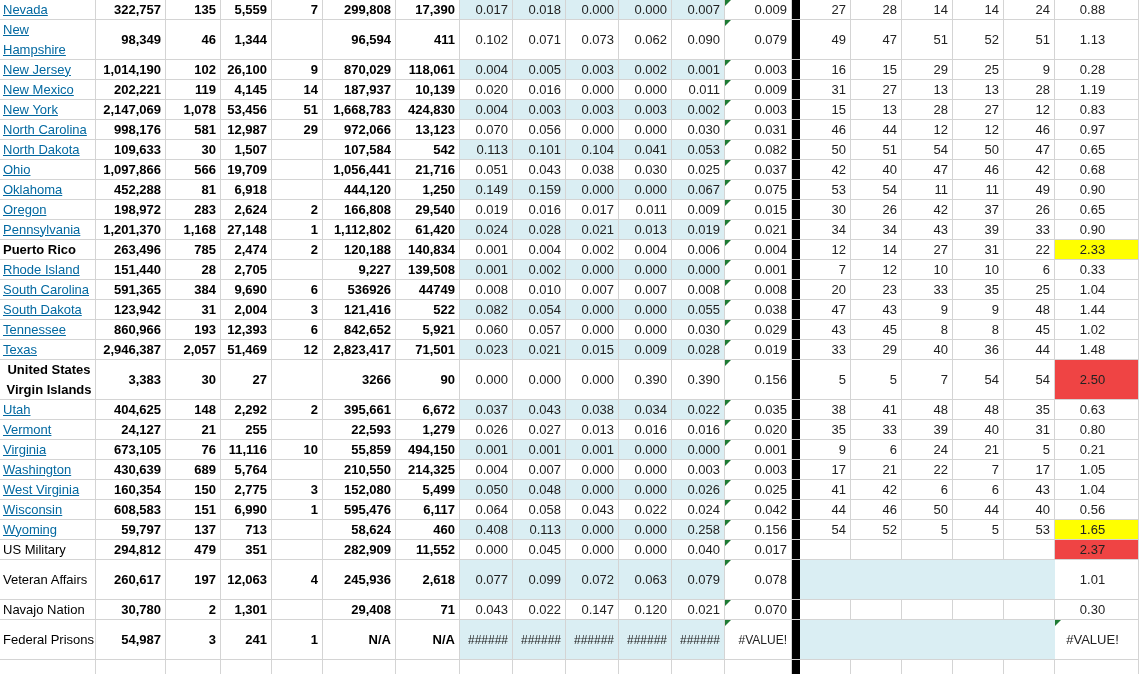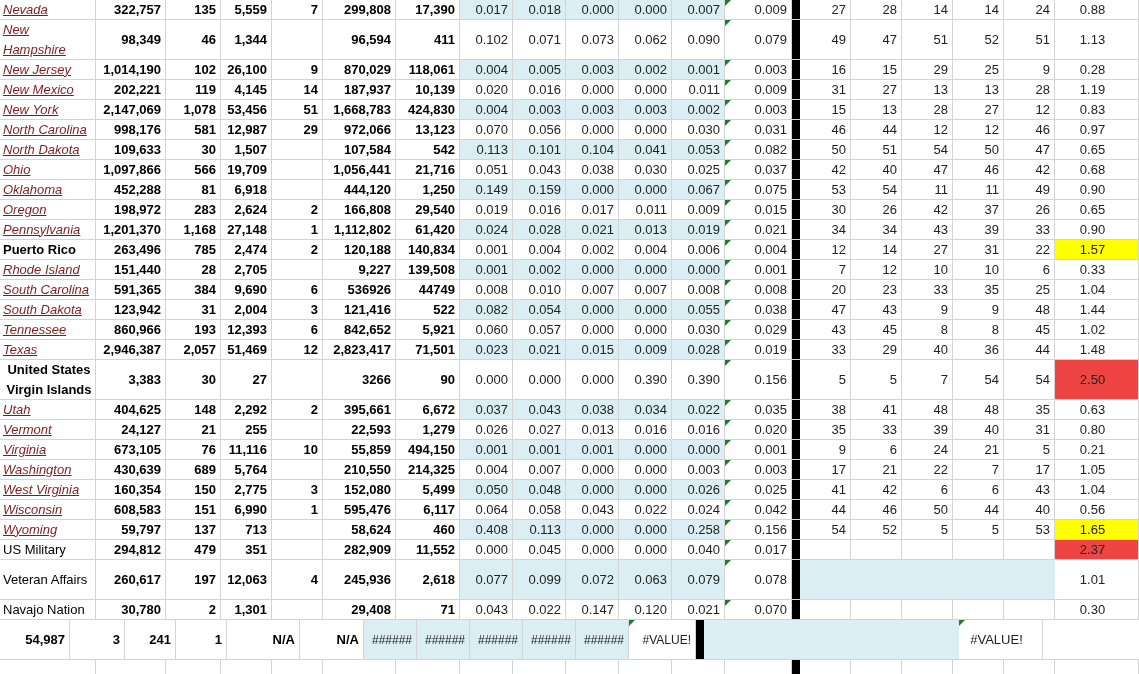--- a/index.html
+++ b/index.html
@@ -4,21 +4,21 @@
 <style>
   html, body { margin:0; padding:0; background:#ffffff; }
   body { width:1139px; height:674px; overflow:hidden; position:relative;
          font-family:"Liberation Sans", "DejaVu Sans", sans-serif; font-size:13px; color:#000; }
   .sheet { position:absolute; left:0; top:0; width:1139px; }
   .row { position:relative; display:flex; height:20px; border-bottom:1px solid #d4d4d4; box-sizing:border-box; }
   .row.tall { height:40px; }
   .c { box-sizing:border-box; border-right:1px solid #d4d4d4; height:100%; display:flex; align-items:center;
        justify-content:flex-end; padding-right:4px; white-space:nowrap; overflow:hidden; position:relative; }
   .c.name { justify-content:flex-start; padding-left:3px; padding-right:0; width:96px; white-space:normal; line-height:20px; }
-  .c.name span.link { text-decoration:underline; color:#7f1d1d;font-style:italic; }
+  .c.name span.link { text-decoration:underline; color:#0369a1; }
   .c.name.bold span { font-weight:bold;text-align:center; }
   .b { font-weight:bold; }
   .w1 { width:70px; } .w2 { width:55px; } .w3 { width:51px; } .w4 { width:51px; }
   .w5 { width:73px; } .w6 { width:64px; }
   .d { width:53px; color:#222; }
   .d.shade { background:#daeef3; }
   .avg { width:67px; color:#222; }
   .bar { width:8px; background:#000; border-right:none; padding:0; }
   .r { width:51px; color:#222; }
   .ratio { width:84px; justify-content:center; padding-right:8px; color:#222; }
@@ -370,21 +370,21 @@
         <span class="tri"></span>
         <span>0.004</span>
       </div>
       <div class="c bar"></div>
       <div class="c r">12</div>
       <div class="c r">14</div>
       <div class="c r">27</div>
       <div class="c r">31</div>
       <div class="c r">22</div>
       <div class="c ratio yellow">
-        <span>1.57</span>
+        <span>2.33</span>
       </div>
     </div>
     <div class="row">
       <div class="c name">
         <span class="link">Rhode Island</span>
       </div>
       <div class="c b w1">151,440</div>
       <div class="c b w2">28</div>
       <div class="c b w3">2,705</div>
       <div class="c b w4"></div>
@@ -838,20 +838,23 @@
       <div class="c r"></div>
       <div class="c r"></div>
       <div class="c r"></div>
       <div class="c r"></div>
       <div class="c r"></div>
       <div class="c ratio">
         <span>0.30</span>
       </div>
     </div>
     <div class="row tall">
+      <div class="c name">
+        <span class="">Federal Prisons</span>
+      </div>
       <div class="c b w1">54,987</div>
       <div class="c b w2">3</div>
       <div class="c b w3">241</div>
       <div class="c b w4">1</div>
       <div class="c b w5">N/A</div>
       <div class="c b w6">N/A</div>
       <div class="c d shade err">######</div>
       <div class="c d shade err">######</div>
       <div class="c d shade err">######</div>
       <div class="c d shade err">######</div>

